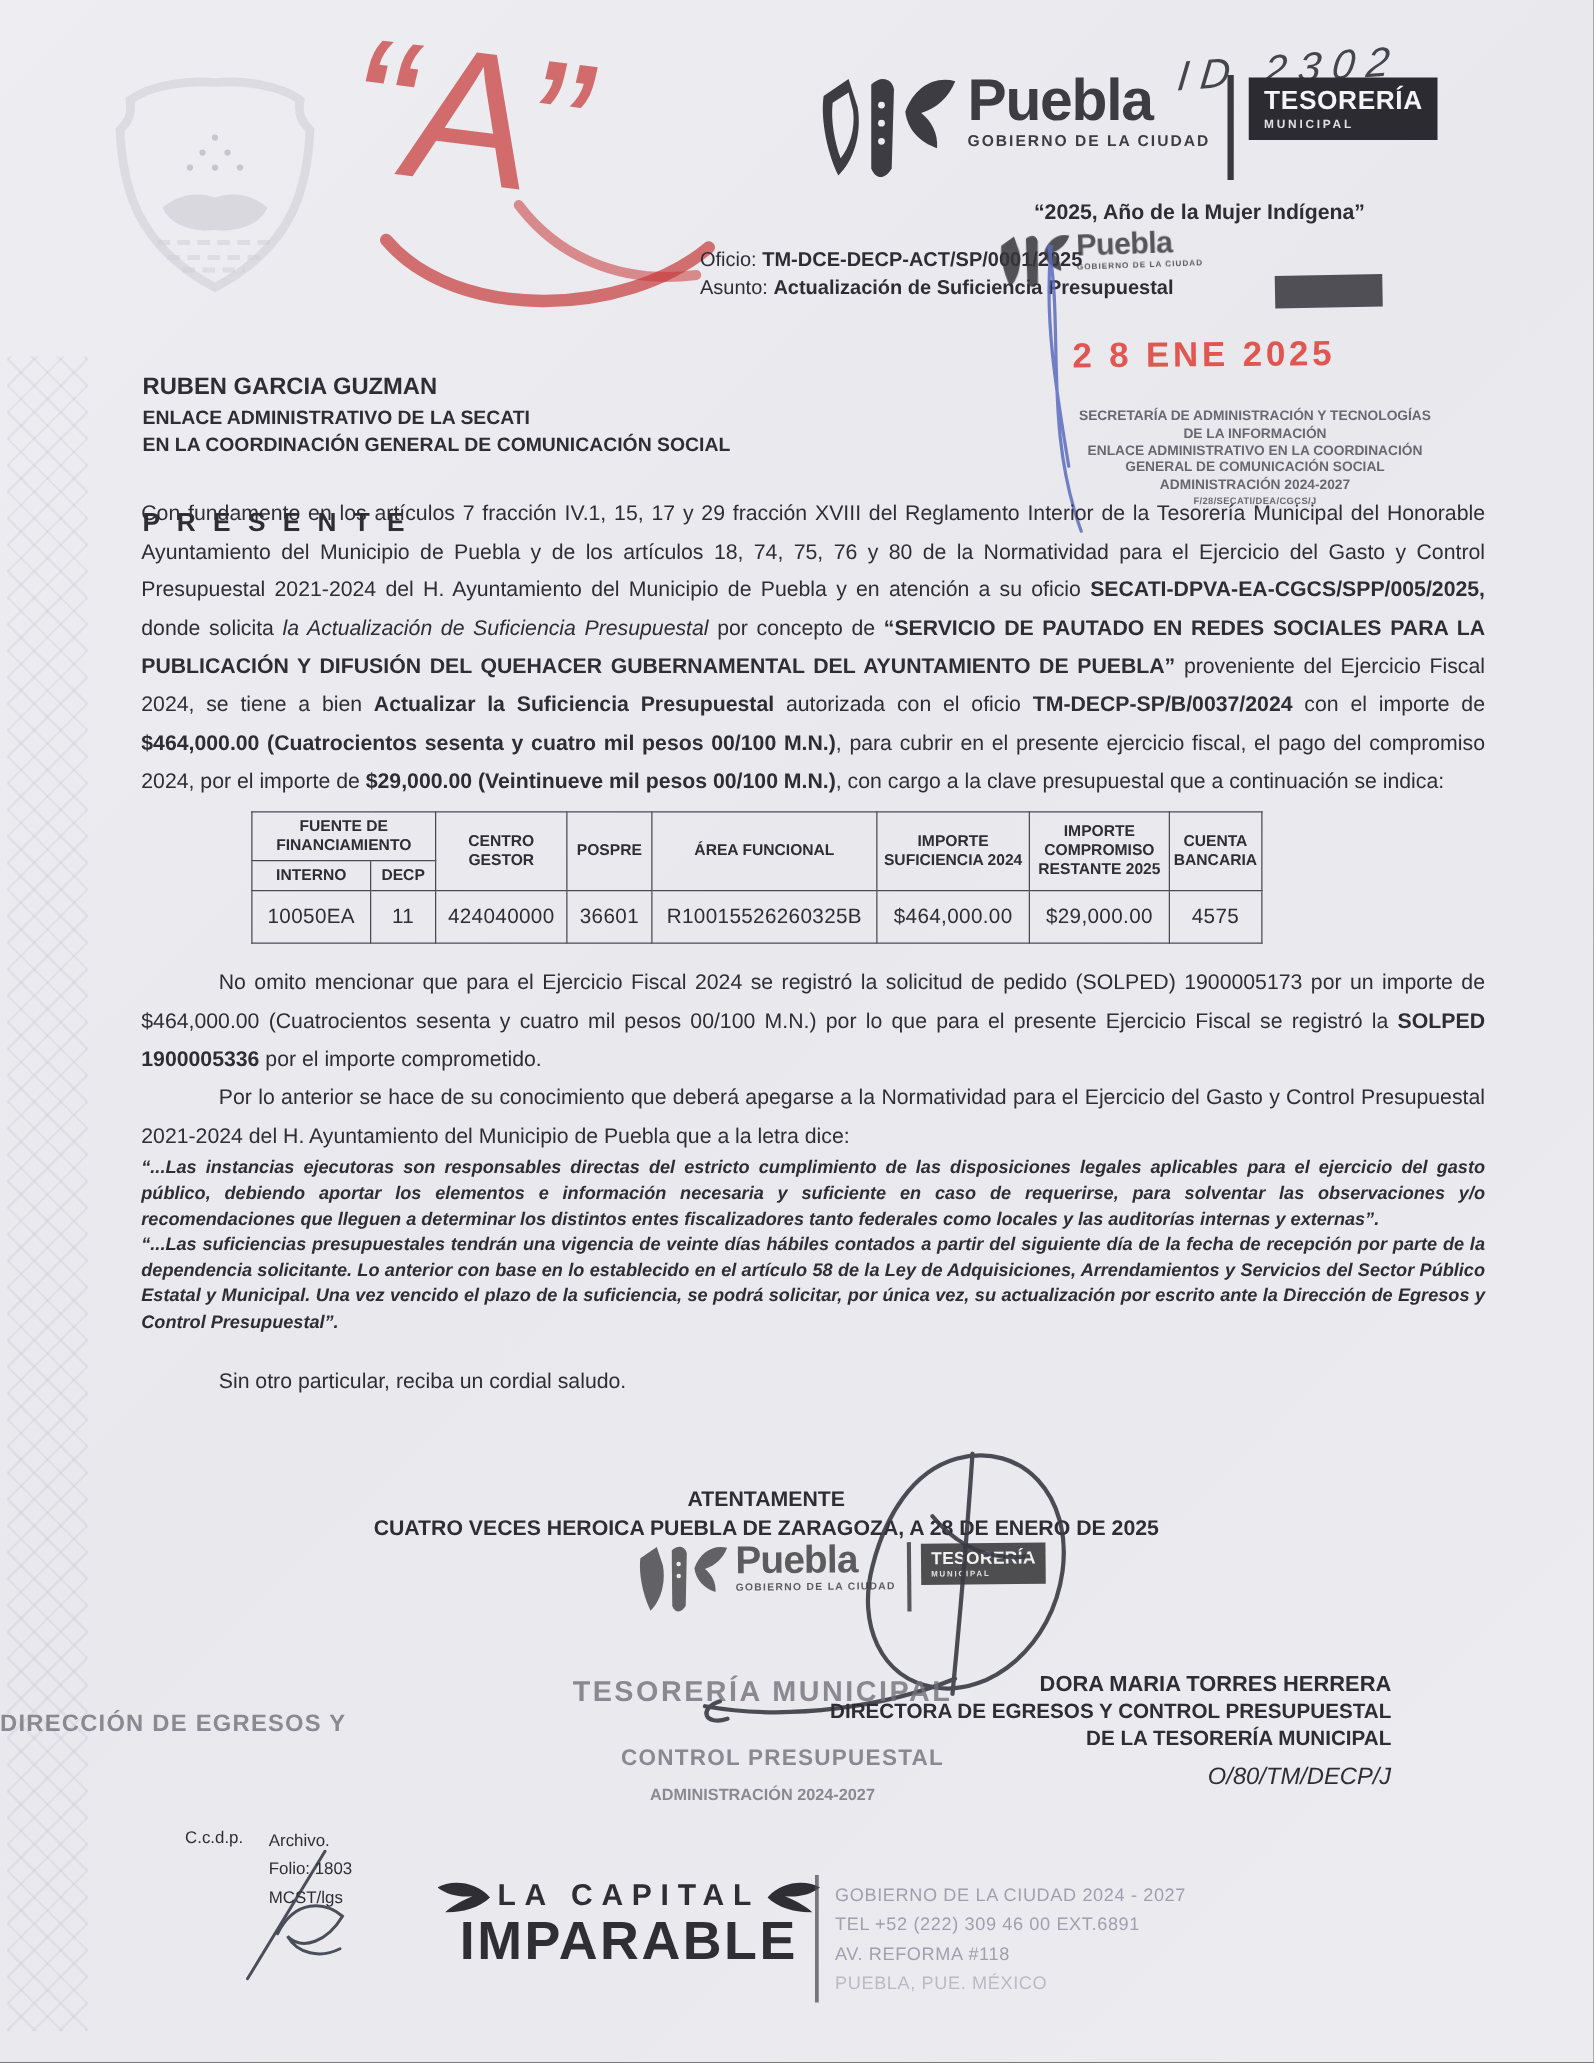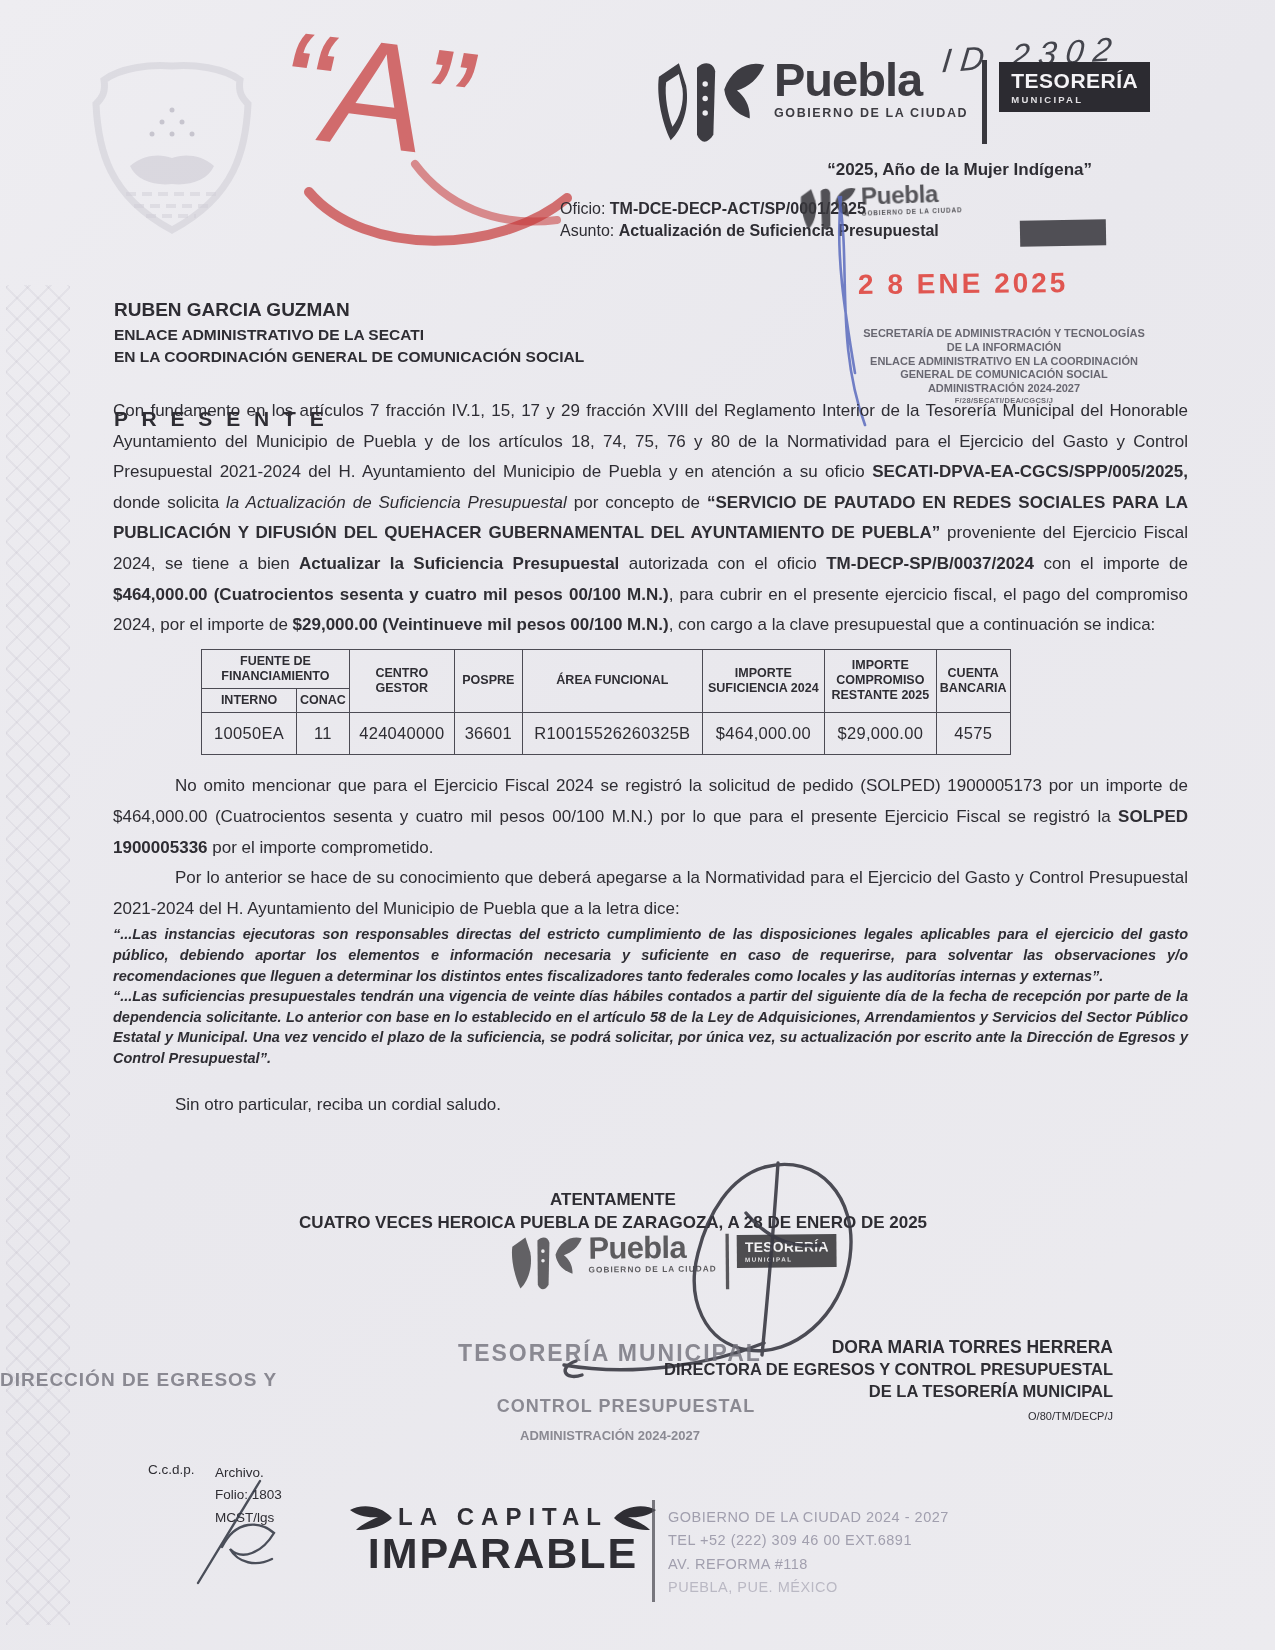--- a/index.html
+++ b/index.html
@@ -98,21 +98,21 @@
 
   .sig-stamp-line{color:#73727c;opacity:.8;white-space:nowrap;font-weight:700;}
   .ss1{left:0;right:55px;top:1340px;text-align:center;font-size:23px;letter-spacing:2px;}
   .ss2{left:0;right:55px;top:1369px;text-align:left;font-size:19px;letter-spacing:1px;}
   .ss3{left:0;right:55px;top:1396px;text-align:center;font-size:18px;letter-spacing:1px;margin-left:32px;}
   .ss4{left:0;right:55px;top:1428px;text-align:center;font-size:13px;}
 
   .sig-name-block{left:113px;top:1336px;width:1000px;text-align:right;line-height:1.32;}
   .sig-name-block .nm{font-size:17.5px;font-weight:700;}
   .sig-name-block .tt{font-size:16.5px;font-weight:700;}
-  .sig-name-block .rf{font-size:11px;margin-top:6px;}
+  .sig-name-block .rf{font-size:19px;margin-top:6px;font-style:italic;}
 
   .ccdp{left:148px;top:1462px;font-size:13.5px;}
   .notes{left:215px;top:1462px;font-size:13.5px;line-height:1.65;}
   .initials-ink{left:188px;top:1475px;}
 
   .brand{left:348px;top:1503px;width:310px;text-align:center;color:#2f2e34;}
   .brand-top{display:flex;align-items:center;justify-content:center;gap:6px;}
   .brand-l1{font-size:24px;font-weight:700;letter-spacing:7px;}
   .brand-l2{font-size:43px;font-weight:700;letter-spacing:2px;line-height:1.05;}
 
@@ -234,21 +234,21 @@
           <th colspan="2">FUENTE DE FINANCIAMIENTO</th>
           <th rowspan="2">CENTRO GESTOR</th>
           <th rowspan="2">POSPRE</th>
           <th rowspan="2">ÁREA FUNCIONAL</th>
           <th rowspan="2">IMPORTE SUFICIENCIA 2024</th>
           <th rowspan="2">IMPORTE COMPROMISO RESTANTE 2025</th>
           <th rowspan="2">CUENTA BANCARIA</th>
         </tr>
         <tr>
           <th>INTERNO</th>
-          <th>CONAC</th>
+          <th>DECP</th>
         </tr>
       </thead>
       <tbody>
         <tr>
           <td>10050EA</td>
           <td>11</td>
           <td>424040000</td>
           <td>36601</td>
           <td>R10015526260325B</td>
           <td>$464,000.00</td>

